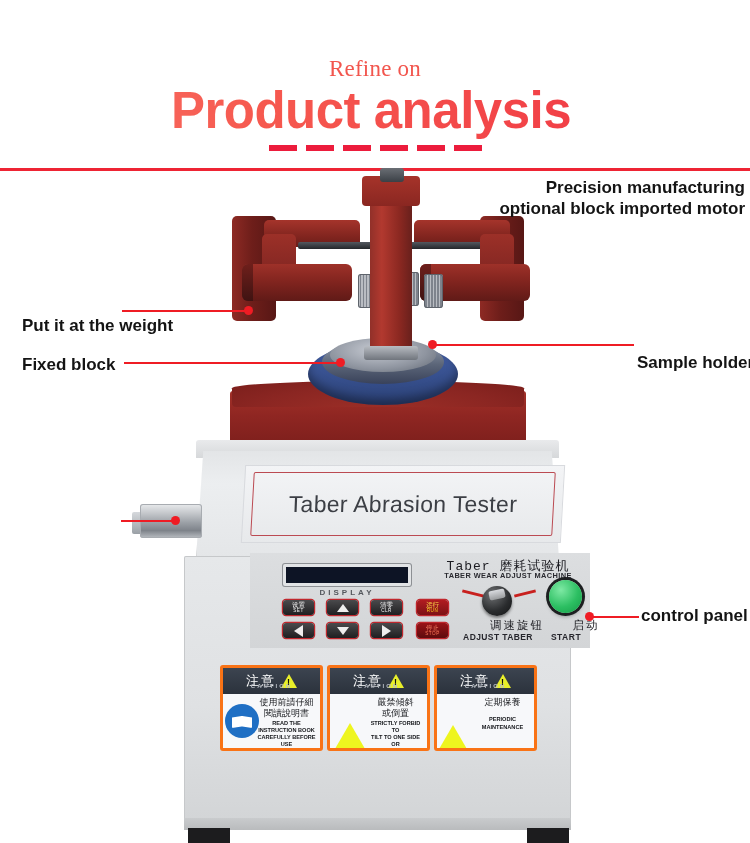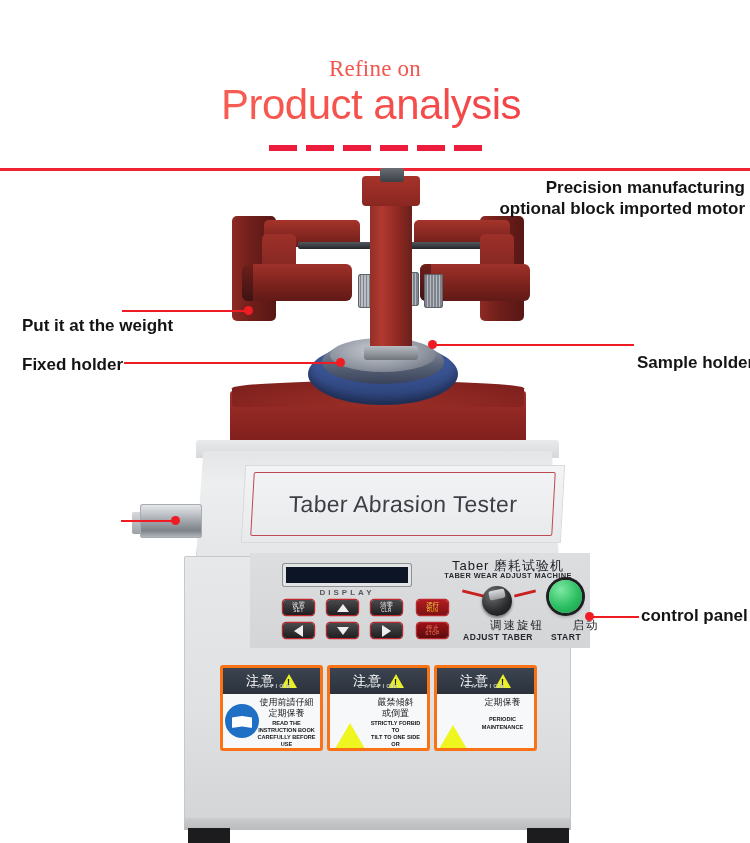--- a/index.html
+++ b/index.html
@@ -14,21 +14,21 @@
   
   .hdr-sub {
     position:absolute; left:0; right:0; top:28px;
     text-align:center;
     font-family:"Liberation Serif", serif;
     font-size:23px; color:#f2564e; letter-spacing:.2px;
   }
   .hdr-title {
     position:absolute; left:0; right:8px; top:53px;
     text-align:center;
-    font-size:42px; font-weight:normal; letter-spacing:-.5px;
+    font-size:51px; font-weight:bold; letter-spacing:-.5px;
     background: linear-gradient(90deg,#f9756a 0%, #f6594f 35%, #ef3242 100%);
     -webkit-background-clip: text; background-clip: text;
     color: #f04a4a; -webkit-text-fill-color: transparent;
   }
   .hdr-dashes {
     position:absolute; top:117px; left:0; right:0;
     display:flex; justify-content:center; gap:9px;
   }
   .hdr-dashes i { display:block; width:28px; height:6px; background:#ec1c3c; }
   .hdr-rule {
@@ -117,21 +117,21 @@
   .btn.stop { background:linear-gradient(180deg,#9a1317,#5d0c0e); }
   .btn.stop .cn { color:#ff8a6a; } .btn.stop .en { color:#ff7a5a; }
   .arrow { width:0;height:0; }
   .arr-up   { border-left:6px solid transparent;border-right:6px solid transparent;border-bottom:8px solid #eee; }
   .arr-down { border-left:6px solid transparent;border-right:6px solid transparent;border-top:8px solid #eee; }
   .arr-left { border-top:6px solid transparent;border-bottom:6px solid transparent;border-right:9px solid #eee; }
   .arr-right{ border-top:6px solid transparent;border-bottom:6px solid transparent;border-left:9px solid #eee; }
 
   .brand-cn {
     position:absolute; left:428px; top:389px; width:160px; text-align:center;
-    font-size:13px; color:#1c1c22; font-family:Liberation Sans, sans-serif; letter-spacing:1px;
+    font-size:13px; color:#1c1c22; font-family:Liberation Mono, monospace; letter-spacing:1px;
   }
   .brand-en {
     position:absolute; left:428px; top:403px; width:160px; text-align:center;
     font-size:7.4px; font-weight:bold; color:#2a2a30; letter-spacing:.4px;
   }
 
   .knob {
     position:absolute; left:482px; top:418px; width:30px; height:30px; border-radius:50%;
     background:radial-gradient(circle at 35% 28%, #6a6c6e 0%, #27292b 55%, #० 100%);
     background:radial-gradient(circle at 35% 28%, #6f7173 0%, #2a2c2e 58%, #121314 100%);
@@ -402,21 +402,21 @@
     <div class="caution" style="left:220px;">
       <div class="c-head">
         <span class="cn">注意</span>
         <span class="warn-tri"></span>
         <span class="en">CAUTION</span>
       </div>
       <div class="c-body">
         <span class="c-icon-book"></span>
         <div style="margin-left:30px;">
           <div class="c-cn" style="white-space:pre-line;">使用前請仔細
-定期保養</div>
+閱讀說明書</div>
           <div class="c-en" style="white-space:pre-line;">READ THE INSTRUCTION BOOK
 CAREFULLY BEFORE USE</div>
         </div>
       </div>
     </div>
 
     <div class="caution" style="left:327px;">
       <div class="c-head">
         <span class="cn">注意</span>
         <span class="warn-tri"></span>
@@ -458,21 +458,21 @@
 
   <div class="anno-2l" style="right:5px; top:150px;">
     <div>Precision manufacturing</div>
     <div>optional block imported motor</div>
   </div>
 
   <div class="anno" style="left:22px; top:288px;">Put it at the weight</div>
   <div class="lead" style="left:122px; top:282px; width:126px;"></div>
   <div class="dot" style="left:244px; top:278px;"></div>
 
-  <div class="anno" style="left:22px; top:327px;">Fixed holder</div>
+  <div class="anno" style="left:22px; top:327px;">Fixed block</div>
   <div class="lead" style="left:124px; top:334px; width:216px;"></div>
   <div class="dot" style="left:336px; top:330px;"></div>
 
   <div class="anno" style="left:637px; top:325px;">Sample holder</div>
   <div class="lead" style="left:434px; top:316px; width:200px;"></div>
   <div class="dot" style="left:428px; top:312px;"></div>
 
   <div class="lead" style="left:121px; top:492px; width:54px;"></div>
   <div class="dot" style="left:171px; top:488px;"></div>
 

